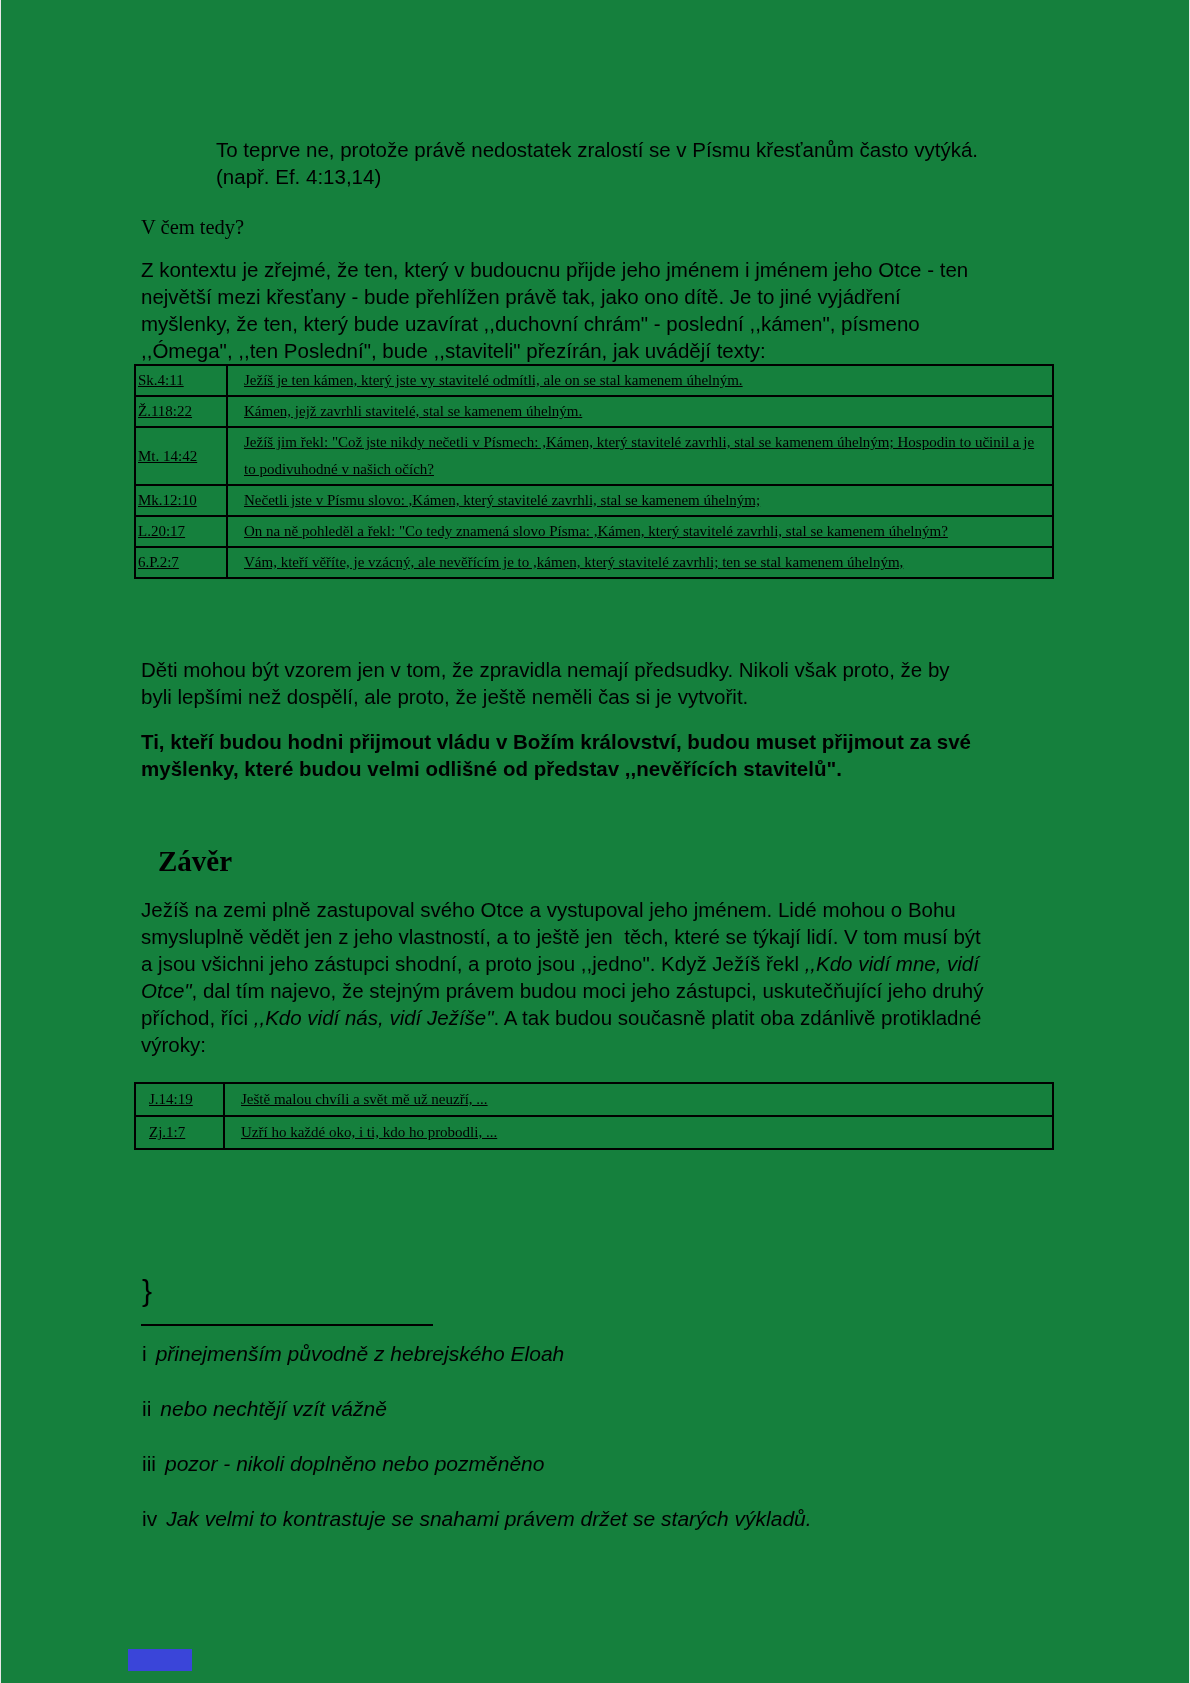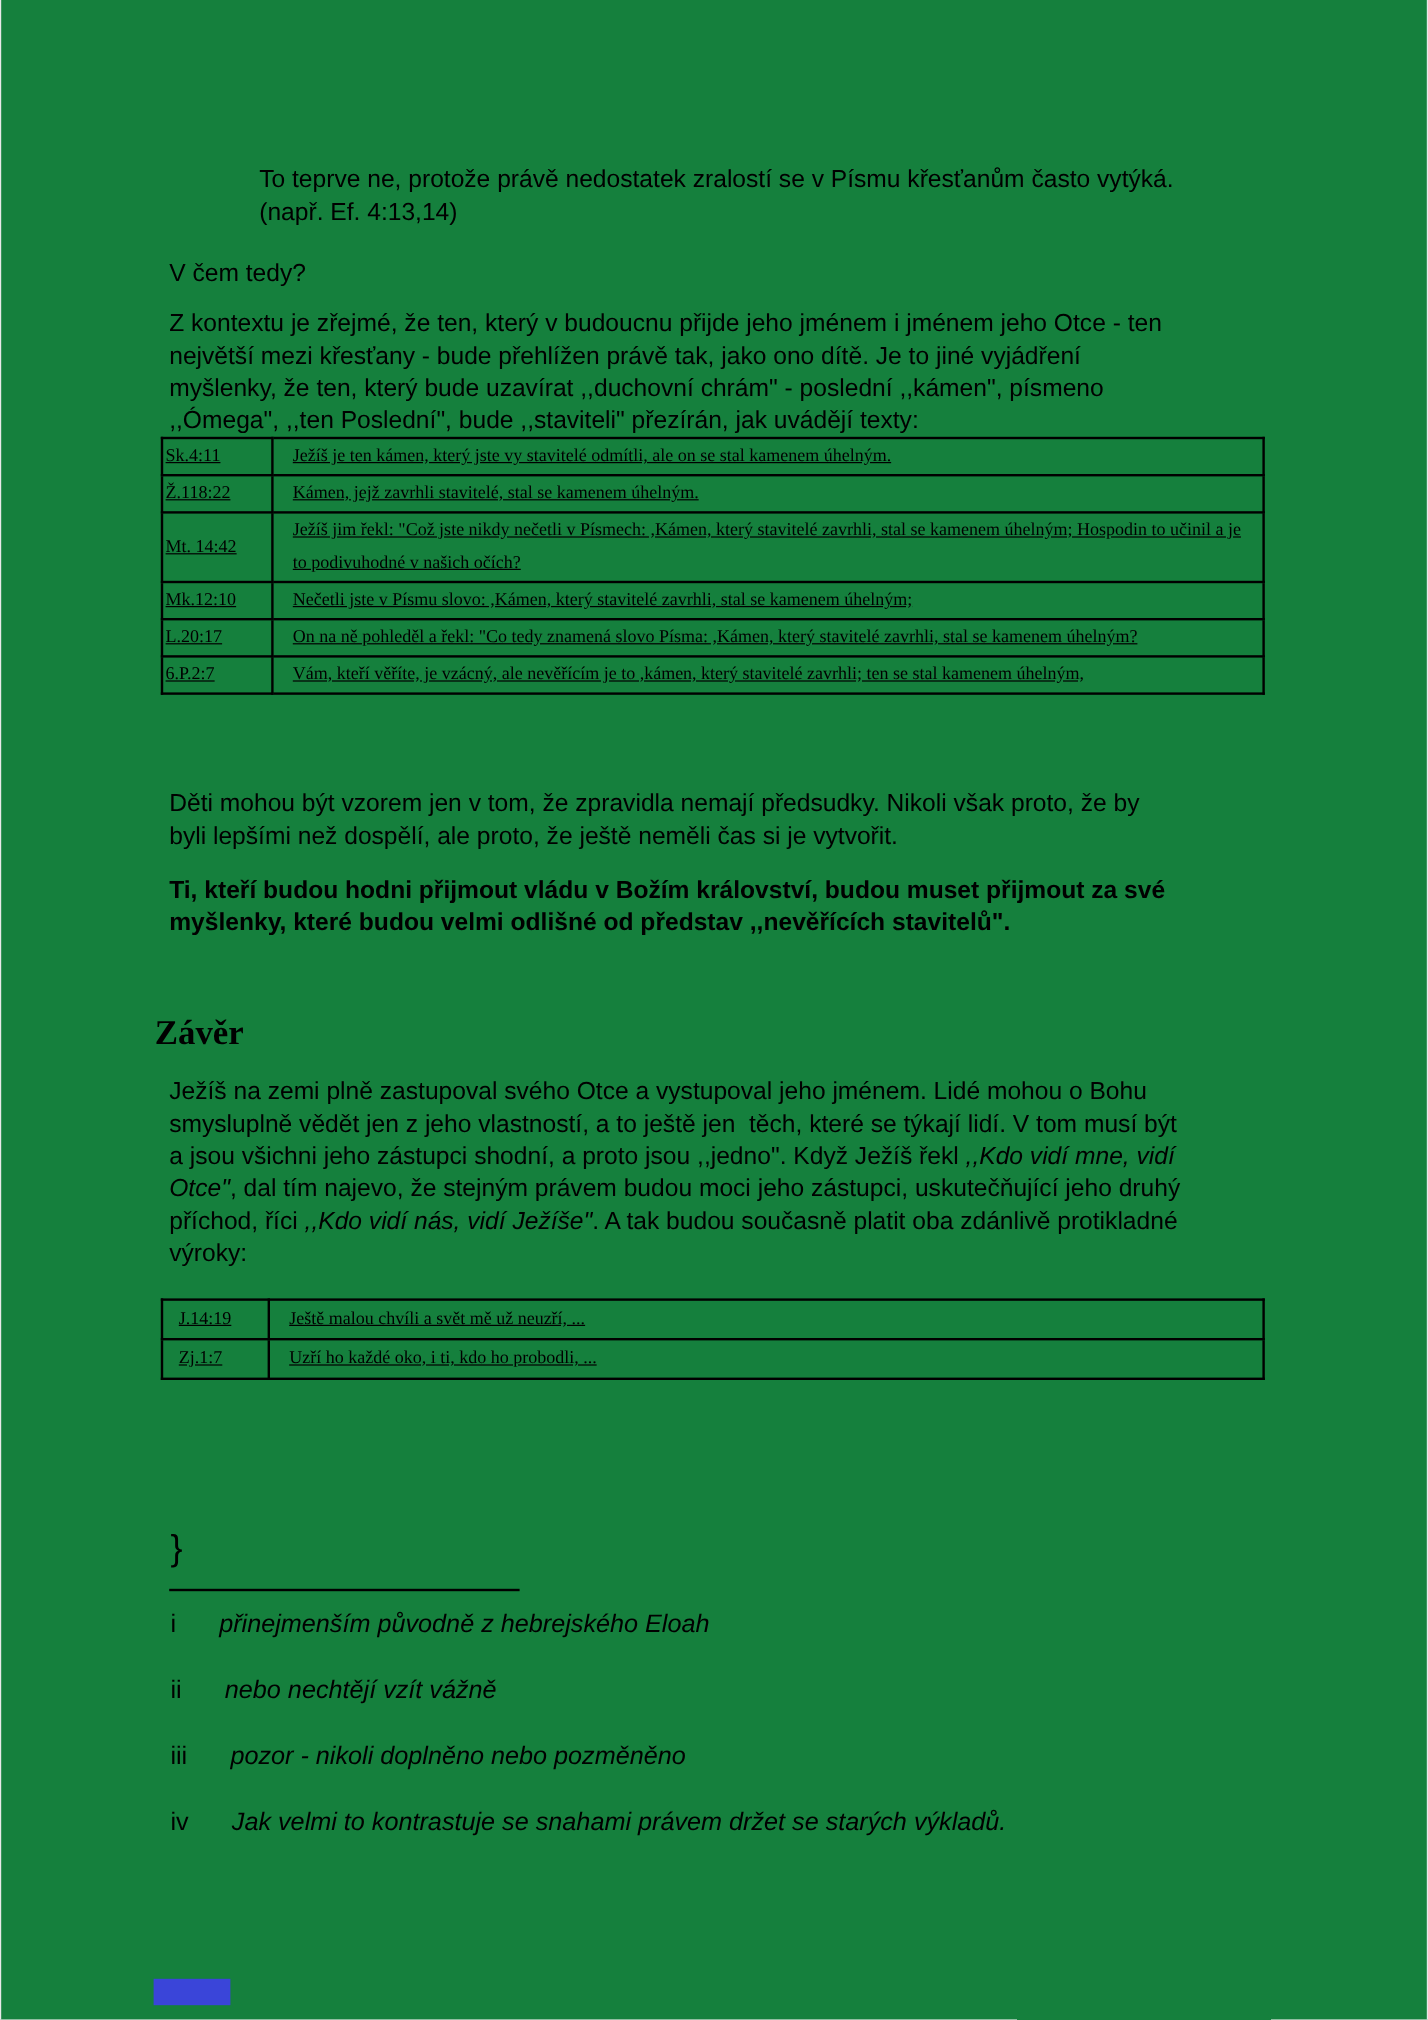--- a/index.html
+++ b/index.html
@@ -11,26 +11,26 @@
     color:#000;
     overflow:hidden;
     margin:0 auto;
   }
   .abs { position:absolute; }
   .body-text { font-size:20.5px; line-height:27px; white-space:pre-wrap; }
   .bold { font-weight:bold; }
   .it { font-style:italic; }
 
   .intro          { left:215px; top:136px; }
-  .question       { left:140px; top:214px; }
+  .question       { left:140px; top:214px;font-family:Liberation Serif, serif; }
   .para-context   { left:140px; top:256px; }
   .tbl1           { left:133px; top:364px; }
   .para-children  { left:140px; top:656px; }
   .para-bold      { left:140px; top:728px; }
-  .heading        { left:128px; top:845px;
+  .heading        { left:157px; top:845px;
                     font-family:"Liberation Serif", serif;
                     font-weight:bold; font-size:29px; }
   .para-conclusion{ left:140px; top:896px; }
   .tbl2           { left:133px; top:1082px; }
   .brace          { left:141px; top:1274px; font-size:30px; line-height:34px; }
   .sep            { left:140px; top:1324px; width:292px; height:2px; background:#000; }
   .footnotes      { left:141px; top:1340px; }
   .blue-box       { left:127px; top:1649px; width:64px; height:22px; }
 
   table.scripture {
@@ -41,21 +41,21 @@
     font-size:15px; line-height:27px;text-decoration:underline;
   }
   table.scripture td { border:2px solid #000; vertical-align:middle; }
   table.scripture td.ref   { width:86px; padding:0 2px; }
   table.scripture td.verse { padding:1px 16px; }
   table.tbl2-t td.ref { width:72px;padding-left:13px; }
   table.tbl2-t td { height:29px; }
 
   .footnote { font-size:21px; line-height:27px; margin-bottom:28px; }
   .footnote .fn-num  { font-style:normal; margin-right:9px; }
-  .footnote .fn-text { font-style:italic;margin-left:27px; }
+  .footnote .fn-text { font-style:italic; }
 </style>
 </head>
 <body>
 
 <div class="page">
 
   <div class="abs intro body-text"><div>To teprve ne, protože právě nedostatek zralostí se v Písmu křesťanům často vytýká.</div><div>(např. Ef. 4:13,14)</div></div>
 
   <div class="abs question body-text">V čem tedy?</div>
 

